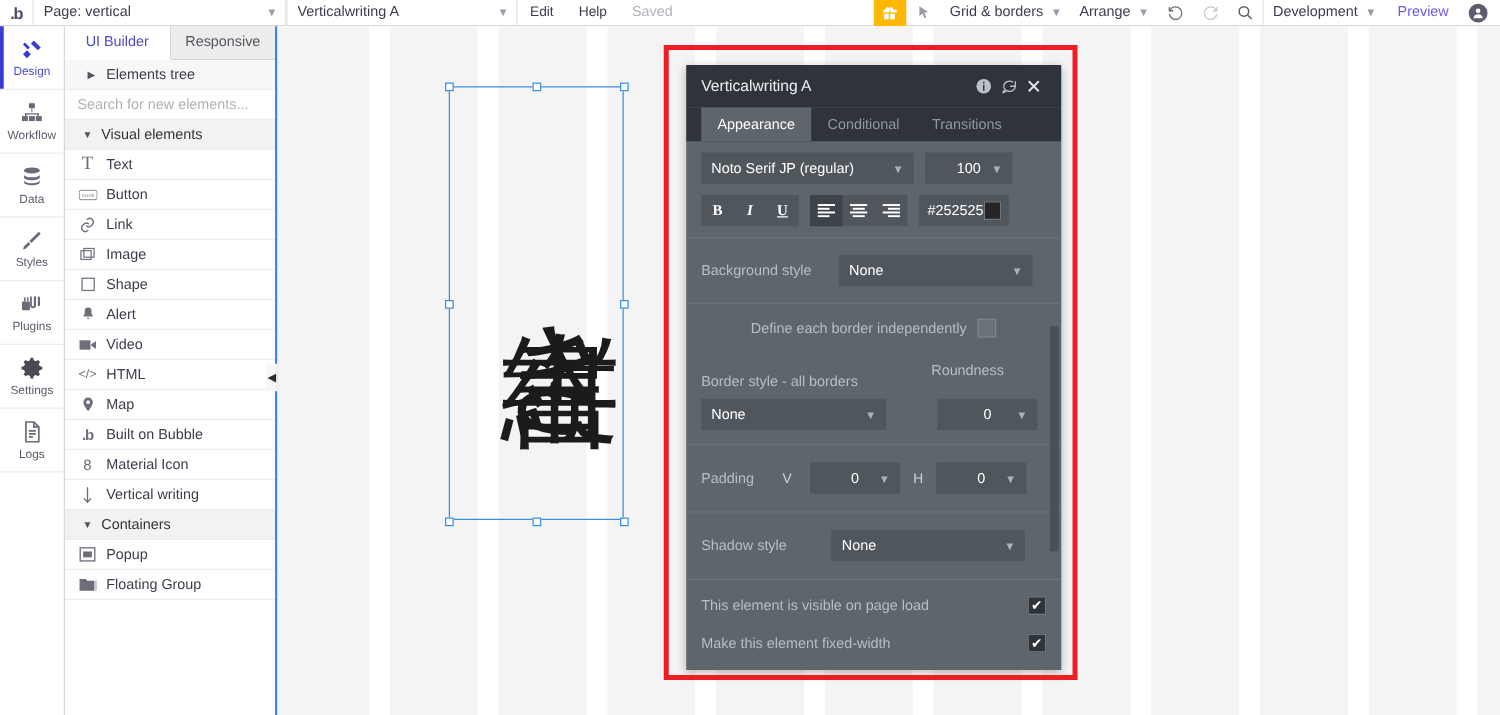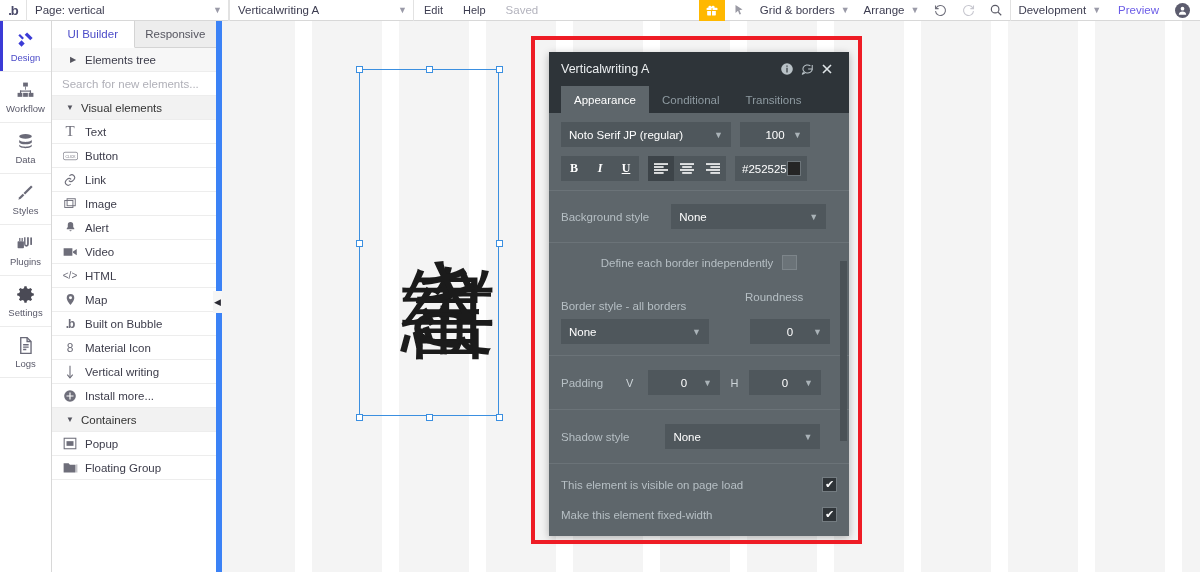--- a/index.html
+++ b/index.html
@@ -66,21 +66,21 @@
   .rail-item .lbl { font-size: 9.5px; line-height: 1; }
   .rail-item.active { color: #4b4bc8; }
   .rail-item.active::before {
     content: ""; position: absolute; left: 0; top: 0; bottom: 0; width: 3px; background: #3b3bd6;
   }
   .rail-ico { width: 20px; height: 20px; display: flex; align-items: center; justify-content: center; }
 
   
   .epanel {
     position: absolute; left: 52px; top: 21px; width: 170px; height: 551px;
-    background: #fff; border-right: 6px solid #3b82f6;
+    background: #fff; border-right: 2px solid #3b82f6;
     display: flex; flex-direction: column;
   }
   .etabs { display: flex; height: 27px; border-bottom: 1px solid #d4d4d4; background: #f0f0f0; }
   .etab {
     flex: 1; display: flex; align-items: center; justify-content: center;
     font-size: 11.5px; color: #55555f; cursor: pointer; background: #ededed;
     border-right: 1px solid #d4d4d4;
   }
   .etab.active { background: #fff; color: #4b4bc8; border-bottom: 1px solid #fff; margin-bottom: -1px; }
   .etab:last-child { border-right: none; }
@@ -412,20 +412,28 @@
       <span class="eico">
         <svg width="14" height="14" viewBox="0 0 24 24" fill="none" stroke="#6e6e7a" stroke-width="1.6">
             <rect x="3" y="6" width="14" height="12"></rect>
             <rect x="7" y="3" width="14" height="12"></rect>
           </svg>
       </span>
       <span>Image</span>
     </div>
     <div class="erow">
       <span class="eico">
+        <svg width="13" height="13" viewBox="0 0 24 24" fill="none" stroke="#6e6e7a" stroke-width="1.8">
+            <rect x="3" y="3" width="18" height="18"></rect>
+          </svg>
+      </span>
+      <span>Shape</span>
+    </div>
+    <div class="erow">
+      <span class="eico">
         <svg width="13" height="13" viewBox="0 0 24 24" fill="#6e6e7a">
             <path d="M12 2a5 5 0 0 1 5 5v4l2 3v1H5v-1l2-3V7a5 5 0 0 1 5-5z"></path>
             <path d="M10 17h4a2 2 0 0 1-4 0z"></path>
           </svg>
       </span>
       <span>Alert</span>
     </div>
     <div class="erow">
       <span class="eico">
         <svg width="15" height="12" viewBox="0 0 24 18" fill="#6e6e7a">
@@ -456,29 +464,20 @@
       <span>Material Icon</span>
     </div>
     <div class="erow">
       <span class="eico">
         <svg width="12" height="14" viewBox="0 0 12 18" fill="none" stroke="#6e6e7a" stroke-width="1.4">
             <path d="M6 1v15"></path>
             <path d="M2.5 12.5L6 16.5l3.5-4"></path>
           </svg>
       </span>
       <span>Vertical writing</span>
-    </div>
-    <div class="erow">
-      <span class="eico">
-        <svg width="14" height="14" viewBox="0 0 24 24" fill="#6e6e7a">
-            <circle cx="12" cy="12" r="10"></circle>
-            <path d="M11 6h2v12h-2zM6 11h12v2H6z" fill="#fff"></path>
-          </svg>
-      </span>
-      <span>Install more...</span>
     </div>
 
     <div class="erow section">
       <span class="tri">▼</span>
       <span>Containers</span>
     </div>
 
     <div class="erow">
       <span class="eico">
         <svg width="14" height="13" viewBox="0 0 24 22" fill="none" stroke="#6e6e7a" stroke-width="1.8">

